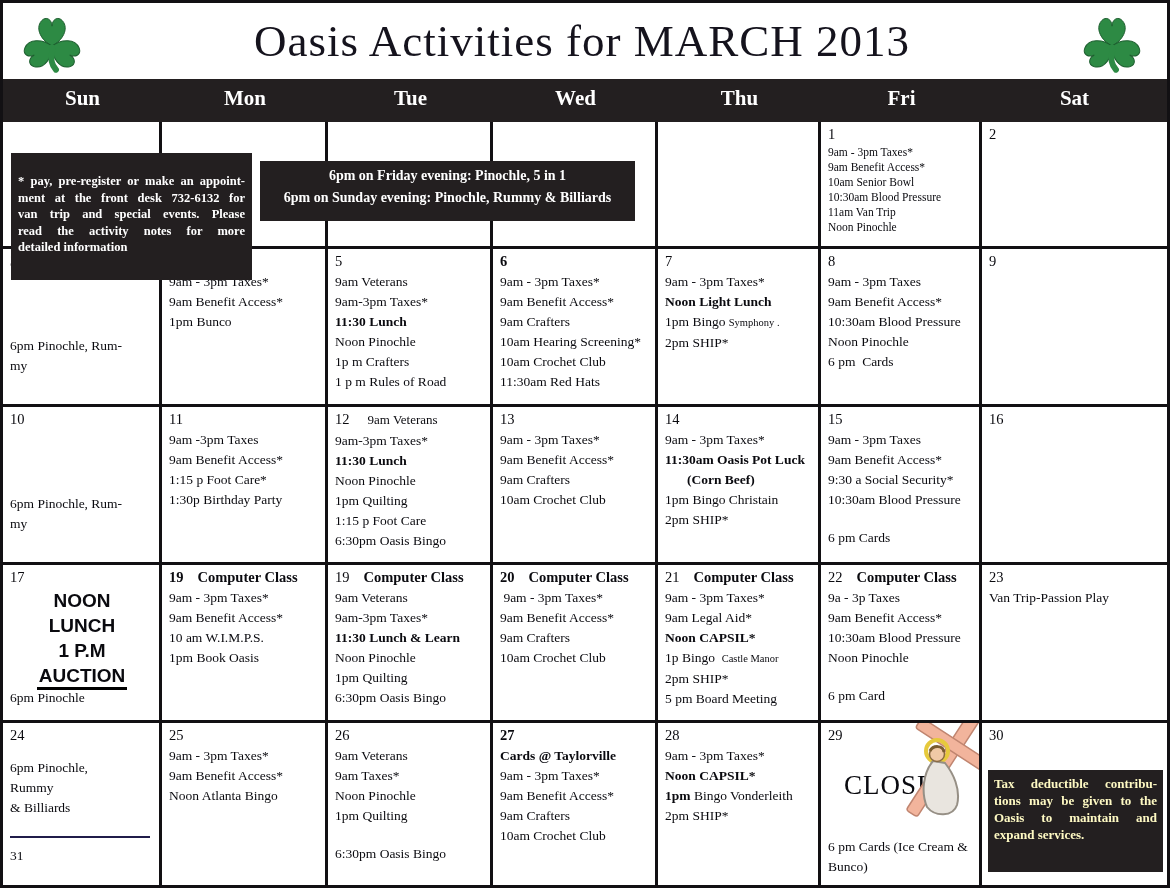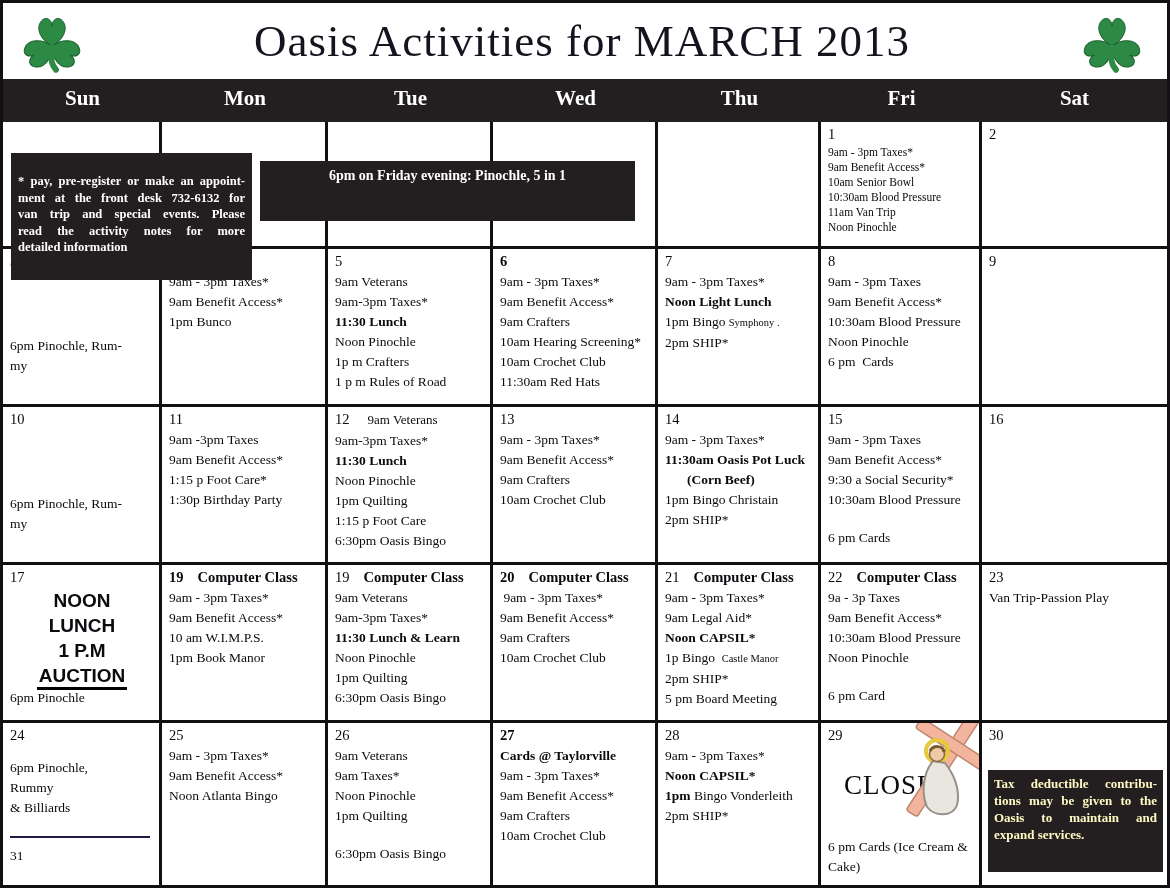--- a/index.html
+++ b/index.html
@@ -212,21 +212,21 @@
           <div class="bl"><span>1 P.M</span></div>
           <div class="bl u"><span>AUCTION</span></div>
         </div>
         <div class="ev">6pm Pinochle</div>
       </div>
       <div class="cell">
         <div class="dateline"><span class="dnum b">19</span><span class="date-title">Computer Class</span></div>
         <div class="ev">9am - 3pm Taxes*</div>
         <div class="ev">9am Benefit Access*</div>
         <div class="ev">10 am W.I.M.P.S.</div>
-        <div class="ev">1pm Book Manor</div>
+        <div class="ev">1pm Book Oasis</div>
       </div>
       <div class="cell">
         <div class="dateline"><span class="dnum">19</span><span class="date-title">Computer Class</span></div>
         <div class="ev">9am Veterans</div>
         <div class="ev">9am-3pm Taxes*</div>
         <div class="ev b">11:30 Lunch &amp; Learn</div>
         <div class="ev">Noon Pinochle</div>
         <div class="ev">1pm Quilting</div>
         <div class="ev">6:30pm Oasis Bingo</div>
       </div>
@@ -302,21 +302,21 @@
     <g transform="rotate(33 40 45)">
       <rect x="33" y="-14" width="13" height="116" rx="3" fill="#f2b49c" stroke="#c08570" stroke-width="1.5"></rect>
       <rect x="-4" y="16" width="88" height="12" rx="3" fill="#f2b49c" stroke="#c08570" stroke-width="1.5"></rect>
     </g>
     <circle cx="34" cy="30" r="11" fill="none" stroke="#e6c93c" stroke-width="4"></circle>
     <path d="M30 40 C20 52 18 72 24 86 C32 96 50 96 54 84 C58 68 50 52 42 42 Z" fill="#e9e5df" stroke="#968f85" stroke-width="2"></path>
     <circle cx="34" cy="33" r="7.5" fill="#f0c9a6" stroke="#8a6a42" stroke-width="1.5"></circle>
     <path d="M27 30 C30 24 40 24 41 31" fill="none" stroke="#7a5c30" stroke-width="3"></path>
   </svg></span>
         <div class="ev" style="margin-top: 36px;">6 pm Cards (Ice Cream &amp;</div>
-        <div class="ev">Cake)</div>
+        <div class="ev">Bunco)</div>
       </div>
       <div class="cell lastcol lastrow">
         <div class="dateline"><span class="dnum">30</span></div>
         <div class="taxnote">
           <div class="nline">Tax deductible contribu-</div>
           <div class="nline">tions may be given to the</div>
           <div class="nline">Oasis to maintain and</div>
           <div class="nline last">expand services.</div>
         </div>
       </div>
@@ -324,15 +324,16 @@
 
   <div class="darkbox notebox">
       <div class="nline">* pay, pre-register or make an appoint-</div>
       <div class="nline">ment at the front desk 732-6132 for</div>
       <div class="nline">van trip and  special events.  Please</div>
       <div class="nline">read the activity notes for more</div>
       <div class="nline last">detailed information</div>
     </div>
   <div class="darkbox banner">
       <div class="nline">6pm on Friday evening: Pinochle, 5 in 1</div>
+      <div class="nline last">6pm on Sunday evening: Pinochle, Rummy &amp; Billiards</div>
     </div>
 
 </div>
 
 </body></html>

